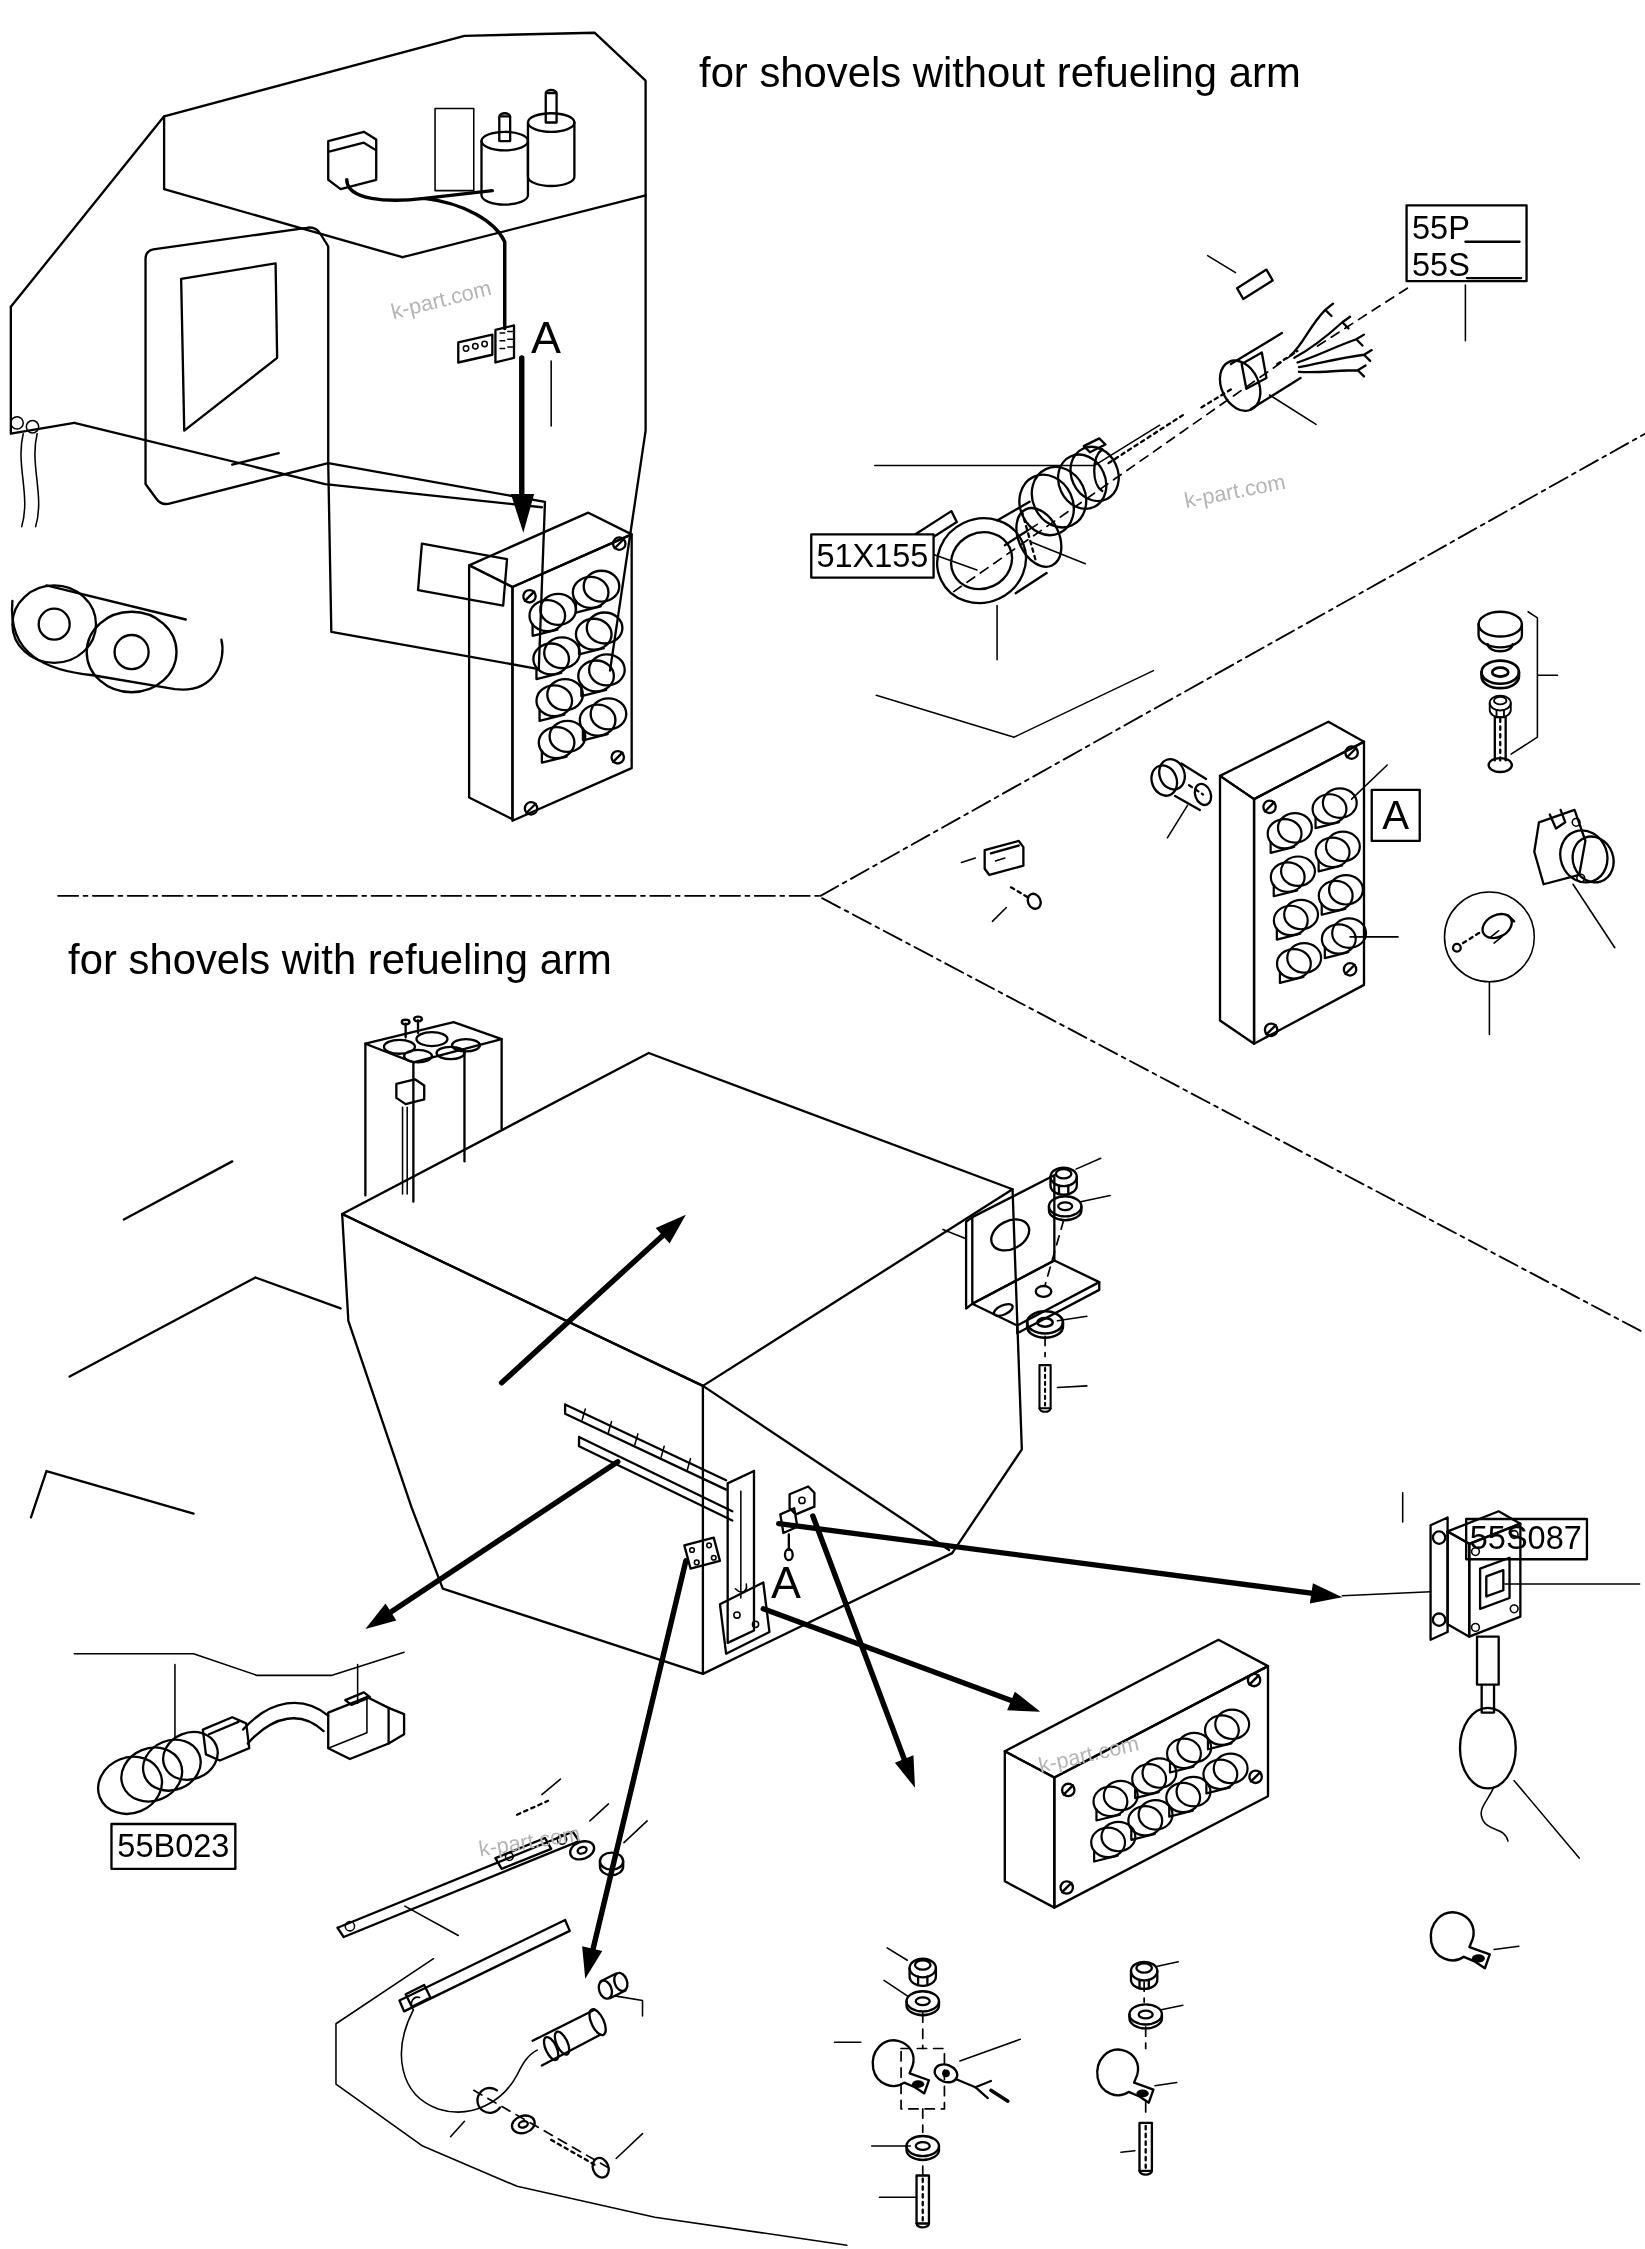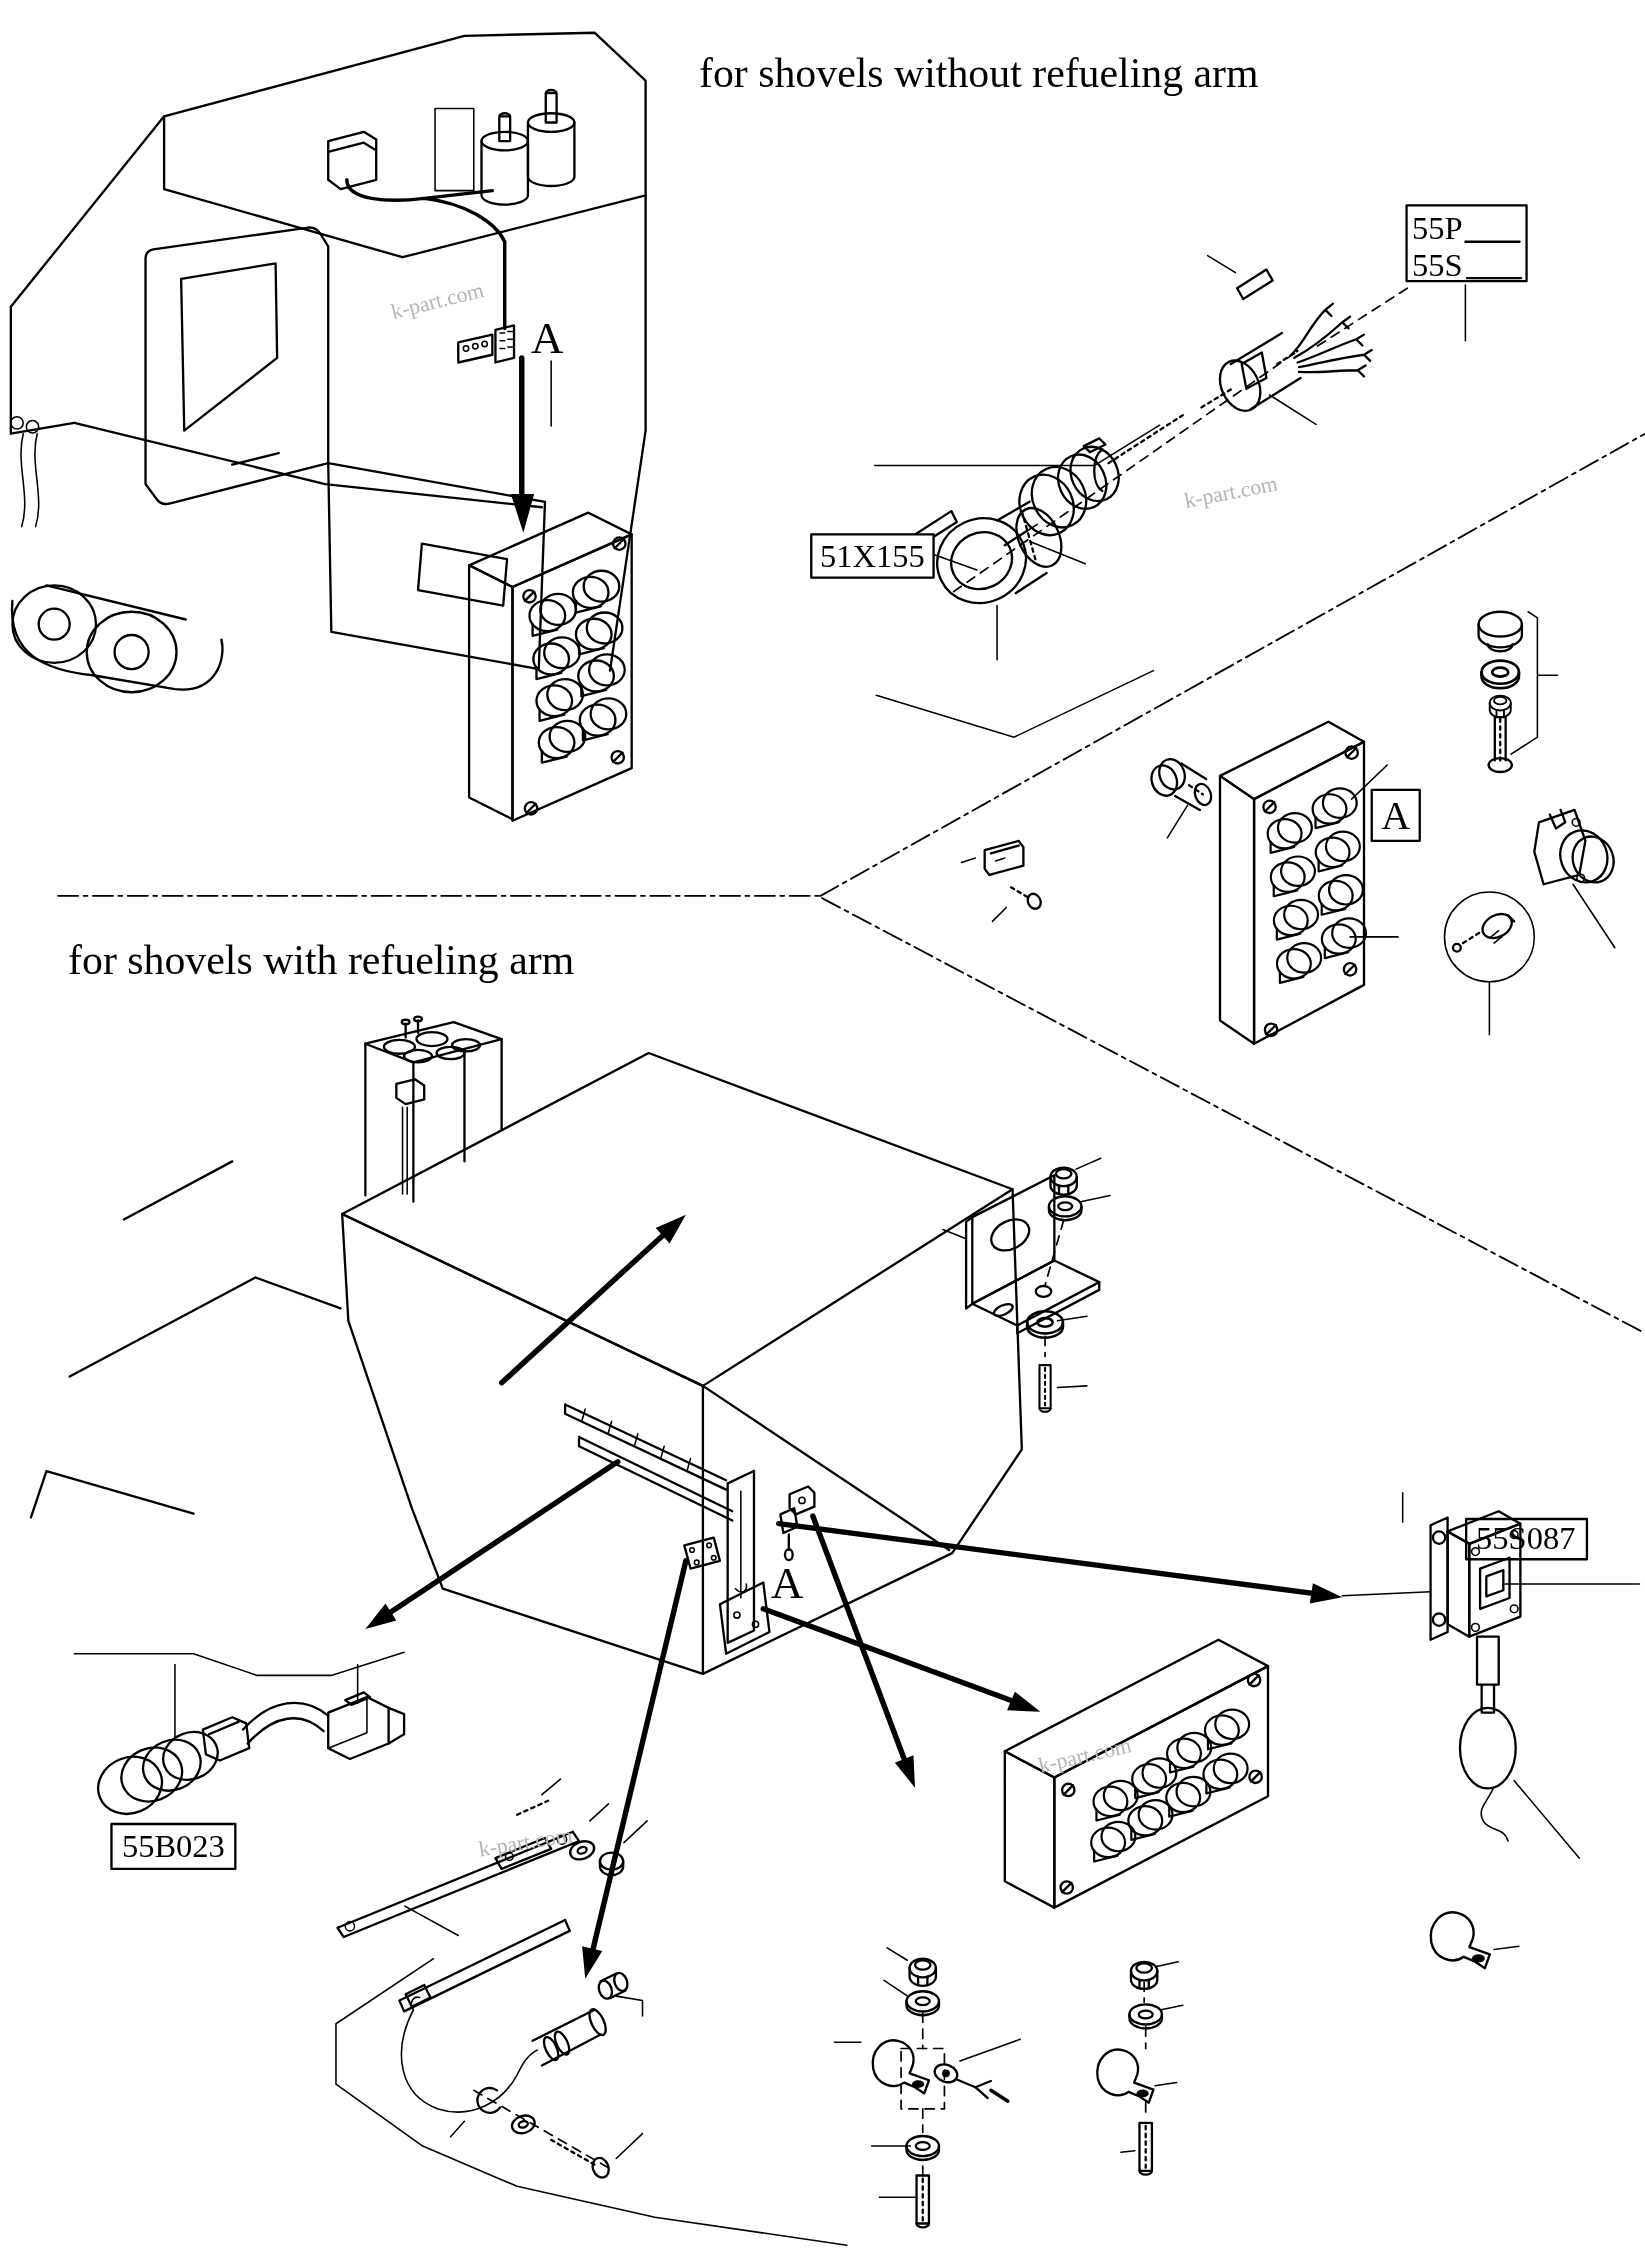--- a/index.html
+++ b/index.html
@@ -1,17 +1,17 @@
 <!DOCTYPE html>
 <html style="font-size:12.4px"><head>
 <meta charset="utf-8">
 <style>
   html,body{margin:0;padding:0;background:#fff;}
   #stage{position:relative;width:1645px;height:2250px;background:#fff;overflow:hidden;
-         font-family:Liberation Serif, serif;}
+         font-family:Liberation Sans, sans-serif;}
   svg{position:absolute;left:0;top:0;}
   svg *{stroke:#000;fill:none;stroke-width:3;stroke-linecap:round;stroke-linejoin:round;}
   svg text{stroke:none;fill:#000;}
   .thin{stroke-width:2;}
   .med{stroke-width:4.5;}
   .thick{stroke-width:7;}
   .heavy{stroke-width:6.5;}
   .fillb{fill:#000;stroke:none;}
   .dash{stroke-dasharray:12 9;stroke-width:2.2;}
   .dashdot{stroke-dasharray:26 7 5 7;stroke-width:2.4;}

